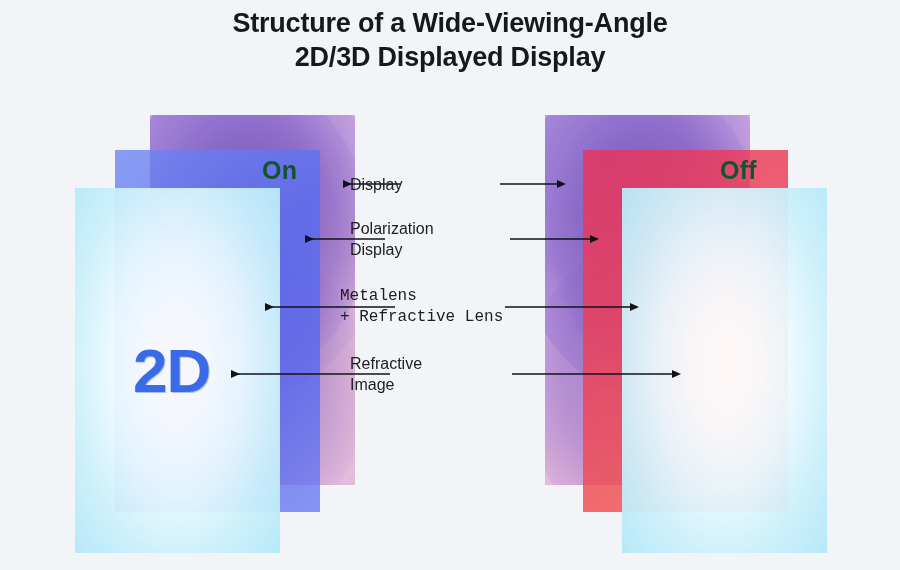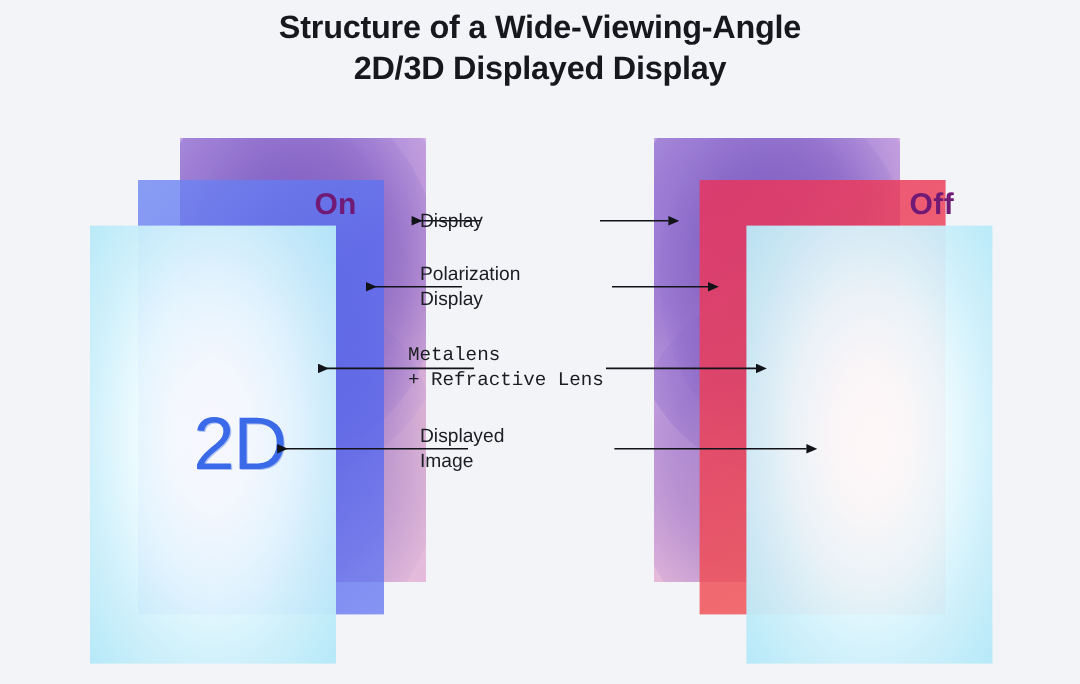--- a/index.html
+++ b/index.html
@@ -103,35 +103,34 @@
   .layer-panel {
     background: radial-gradient(ellipse at 50% 48%,
                 #ffffff 0%, #fbfeff 22%, #eafaff 46%,
                 #cdf0fb 72%, #b3e8f8 100%);
     opacity: 0.95;
   }
 
   
   .badge {
     position: absolute;
-    color: #701a75;
+    color: #14532d;
     font-size: 25px;
     font-weight: 700;
     letter-spacing: 0.3px;
     line-height: 1;
   }
 
   
   .glyph {
     position: absolute;
     font-size: 62px;
-    font-weight: 400;
+    font-weight: 700;
     line-height: 1;
     letter-spacing: -1px;
-    margin-left: 28px;
   }
   #glyph-2d {
     color: #3a6ae8;
     text-shadow: 1px 1px 0 rgba(40,90,220,0.35);
   }
   #glyph-3d {
     color: #e8241f;
     text-shadow:
       1px 1px 0 #c21a17, 2px 2px 0 #bb1916, 3px 3px 0 #b31714,
       4px 4px 0 #ac1612, 5px 5px 1px rgba(130,16,14,0.55);
@@ -184,21 +183,21 @@
     <div class="layer layer-display" style="left:545px; top:115px; width:205px; height:370px;">
       <div class="swirl swirl-a"></div>
       <div class="swirl swirl-b"></div>
       <div class="swirl swirl-c"></div>
     </div>
 
     <div class="layer layer-pol-off" style="left:583px; top:150px; width:205px; height:362px;"></div>
 
     <div class="layer layer-panel" style="left:622px; top:188px; width:205px; height:365px;"></div>
 
-    <div class="badge" style="left:758px; top:158px;">Off</div>
+    <div class="badge" style="left:720px; top:158px;">Off</div>
 
   </div>
 
   <svg id="callouts-svg" viewBox="0 0 900 570">
     <defs>
       <marker id="arrL" markerWidth="10" markerHeight="8" refX="9" refY="4" orient="auto" markerUnits="userSpaceOnUse">
         <path d="M9,0 L9,8 L0,4 Z" fill="#111318"></path>
       </marker>
       <marker id="arrR" markerWidth="10" markerHeight="8" refX="1" refY="4" orient="auto" markerUnits="userSpaceOnUse">
         <path d="M1,0 L1,8 L10,4 Z" fill="#111318"></path>
@@ -227,16 +226,16 @@
   </svg>
 
   <div class="callout-label" style="left:350px; top:174px; width:200px;">Display</div>
 
   <div class="callout-label" style="left:350px; top:218px; width:200px;">Polarization
 Display</div>
 
   <div class="callout-label" style="left:340px; top:286px; width:220px;font-family:Liberation Mono, monospace;">Metalens
 + Refractive Lens</div>
 
-  <div class="callout-label" style="left:350px; top:353px; width:200px;">Displayed
+  <div class="callout-label" style="left:350px; top:353px; width:200px;">Refractive
 Image</div>
 
 </div>
 
 </body></html>

